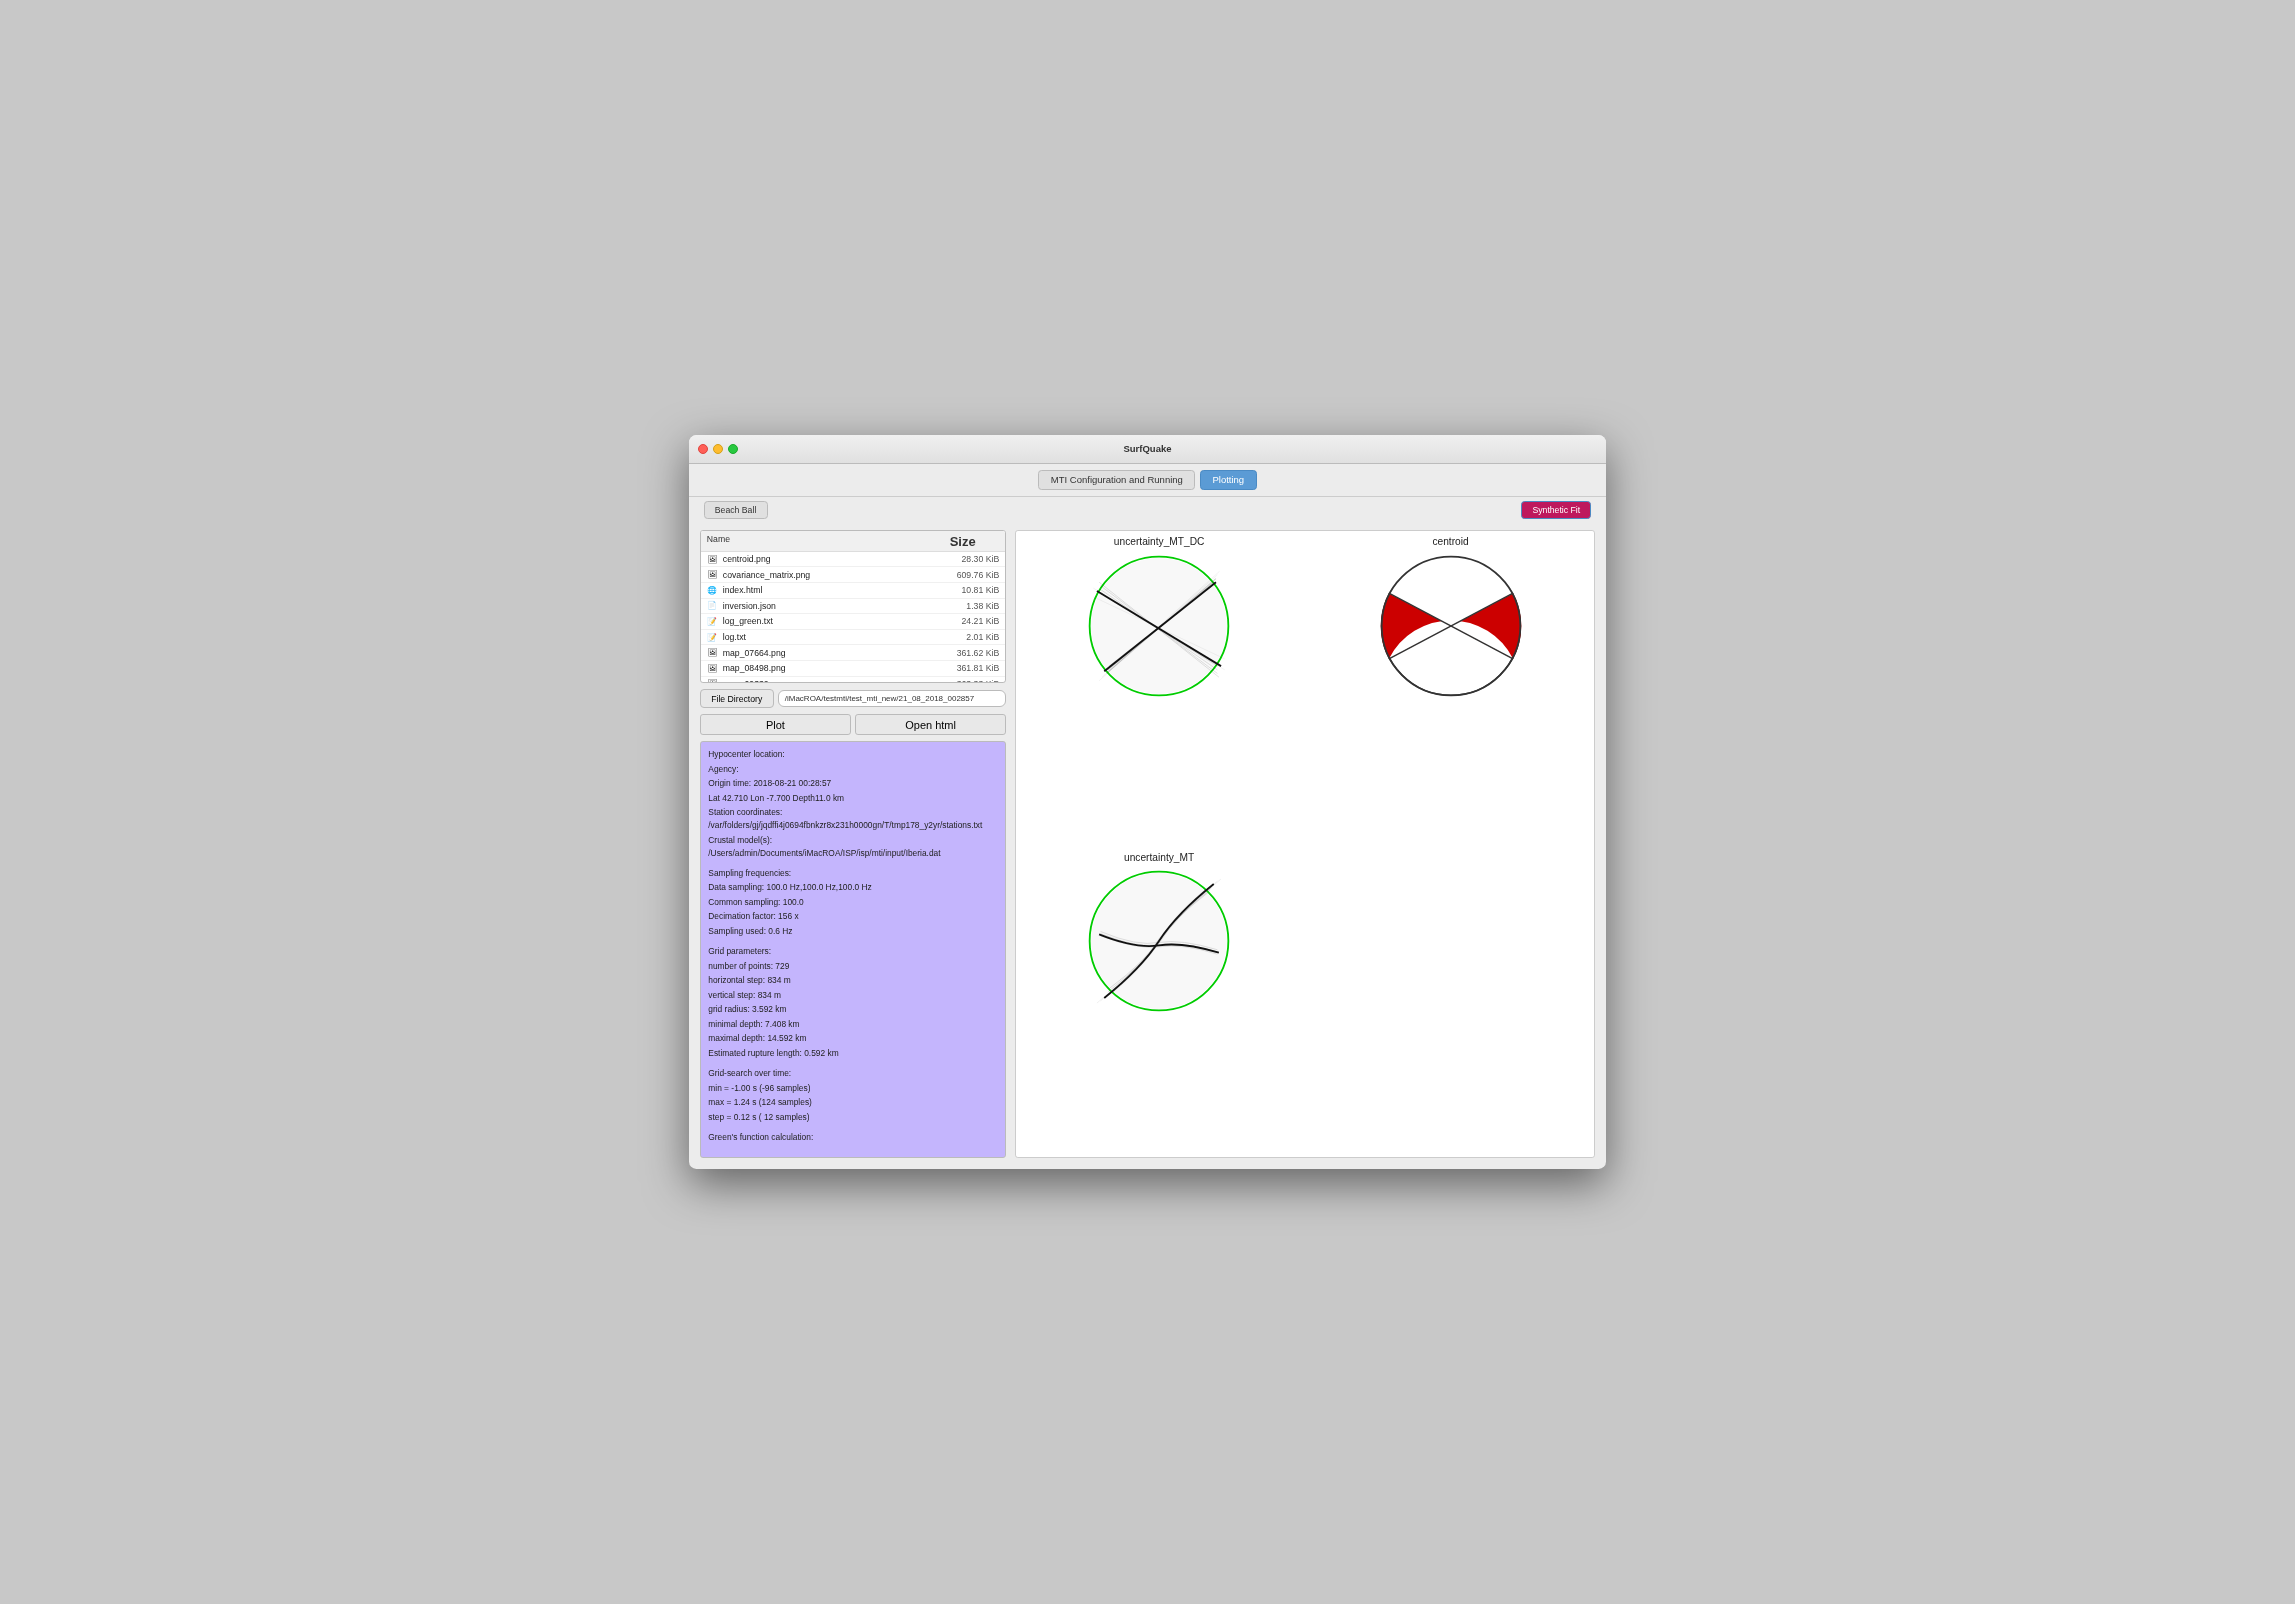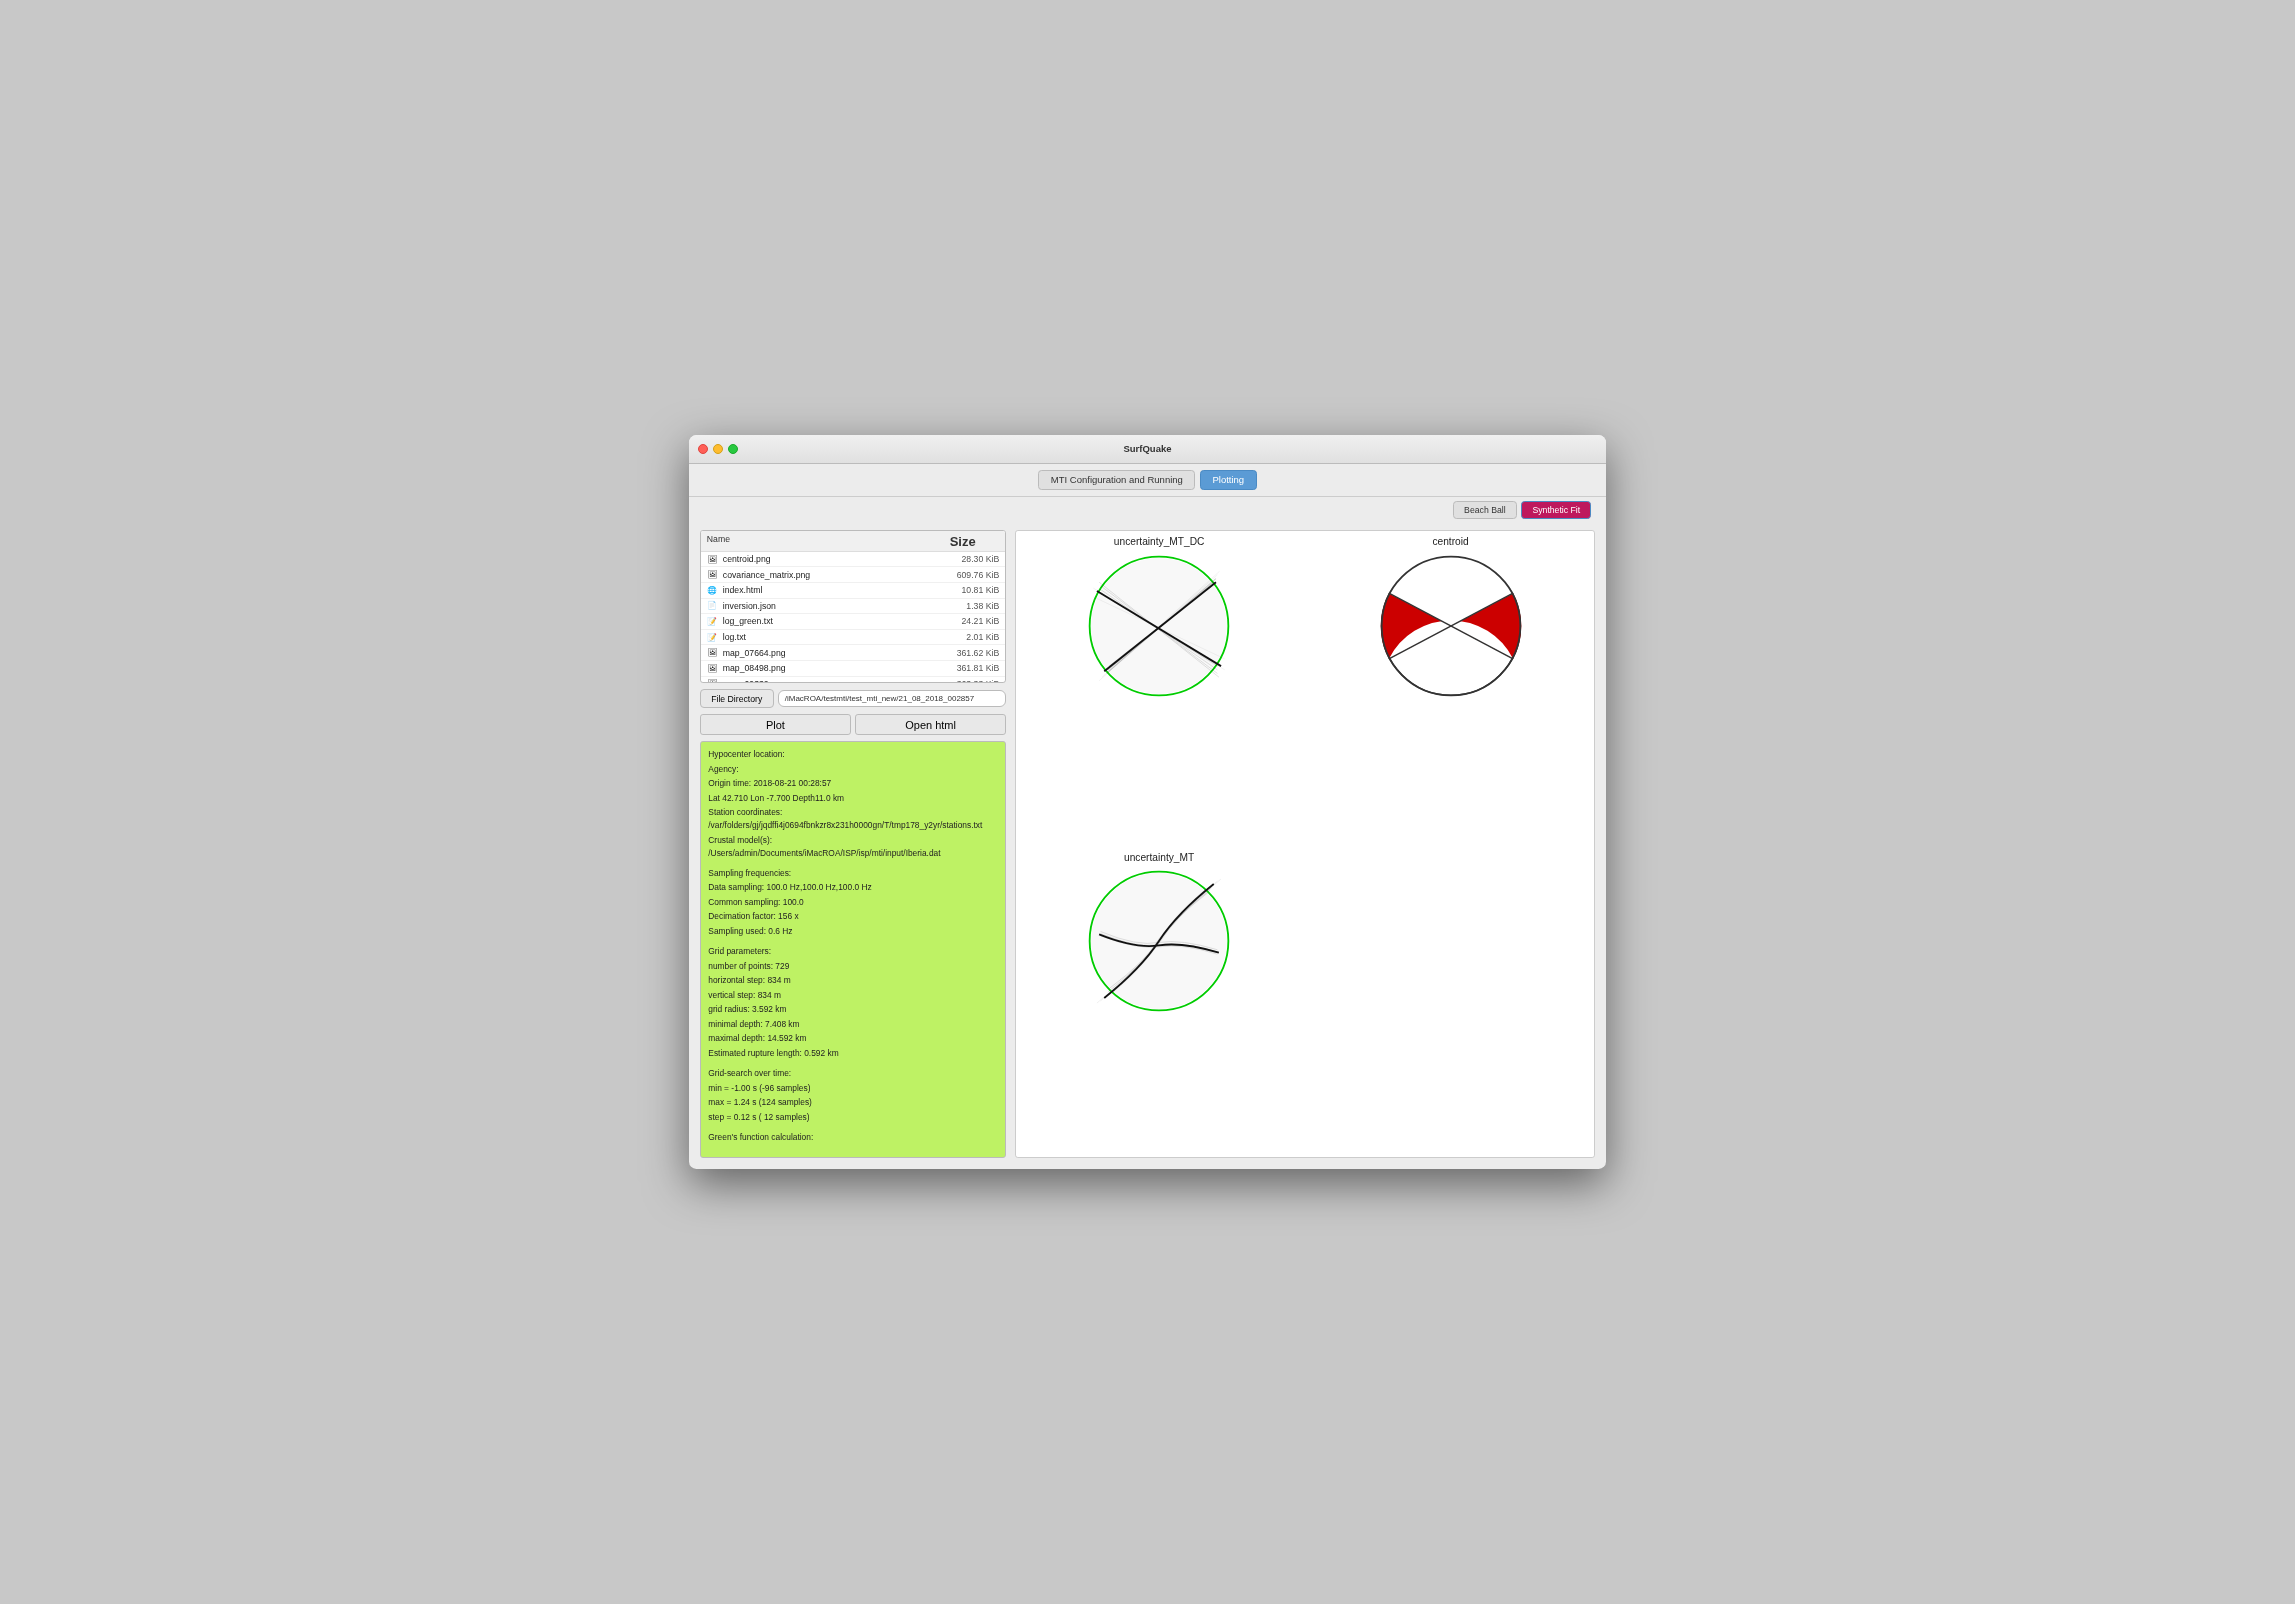--- a/index.html
+++ b/index.html
@@ -72,21 +72,21 @@
       background: #e0e0e0;
       color: #333;
     }
     .tab-btn.active {
       background: #5b9bd5;
       color: white;
       border-color: #4a8ac4;
     }
     .subtoolbar {
       display: flex;
-      justify-content: flex-end;
+      justify-content: space-between;
       padding: 4.4px 14.6px;
       background: #ececec;
       gap: 4.4px;
     }
     .sub-btn {
       padding: 2.9px 10.2px;
       border-radius: 3.6px;
       font-size: 8.7px;
       cursor: pointer;
       border: 0.7px solid #bbb;
@@ -182,21 +182,21 @@
       padding: 3.6px 7.3px;
       font-size: 11px;
       border: 0.7px solid #bbb;
       border-radius: 2.9px;
       background: #e8e8e8;
       cursor: pointer;
       text-align: center;
     }
     .info-panel {
       border: 0.7px solid #bbb;
-      background: #bef264;
+      background: #c4b5fd;
       border-radius: 2.9px;
       padding: 5.8px 7.3px;
       flex: 1;
       overflow-y: auto;
       font-size: 8.4px;
       line-height: 1.55;
       color: #222;
     }
     .info-panel p { margin-bottom: 1.5px; }
     .info-section { margin-bottom: 7.3px; }

